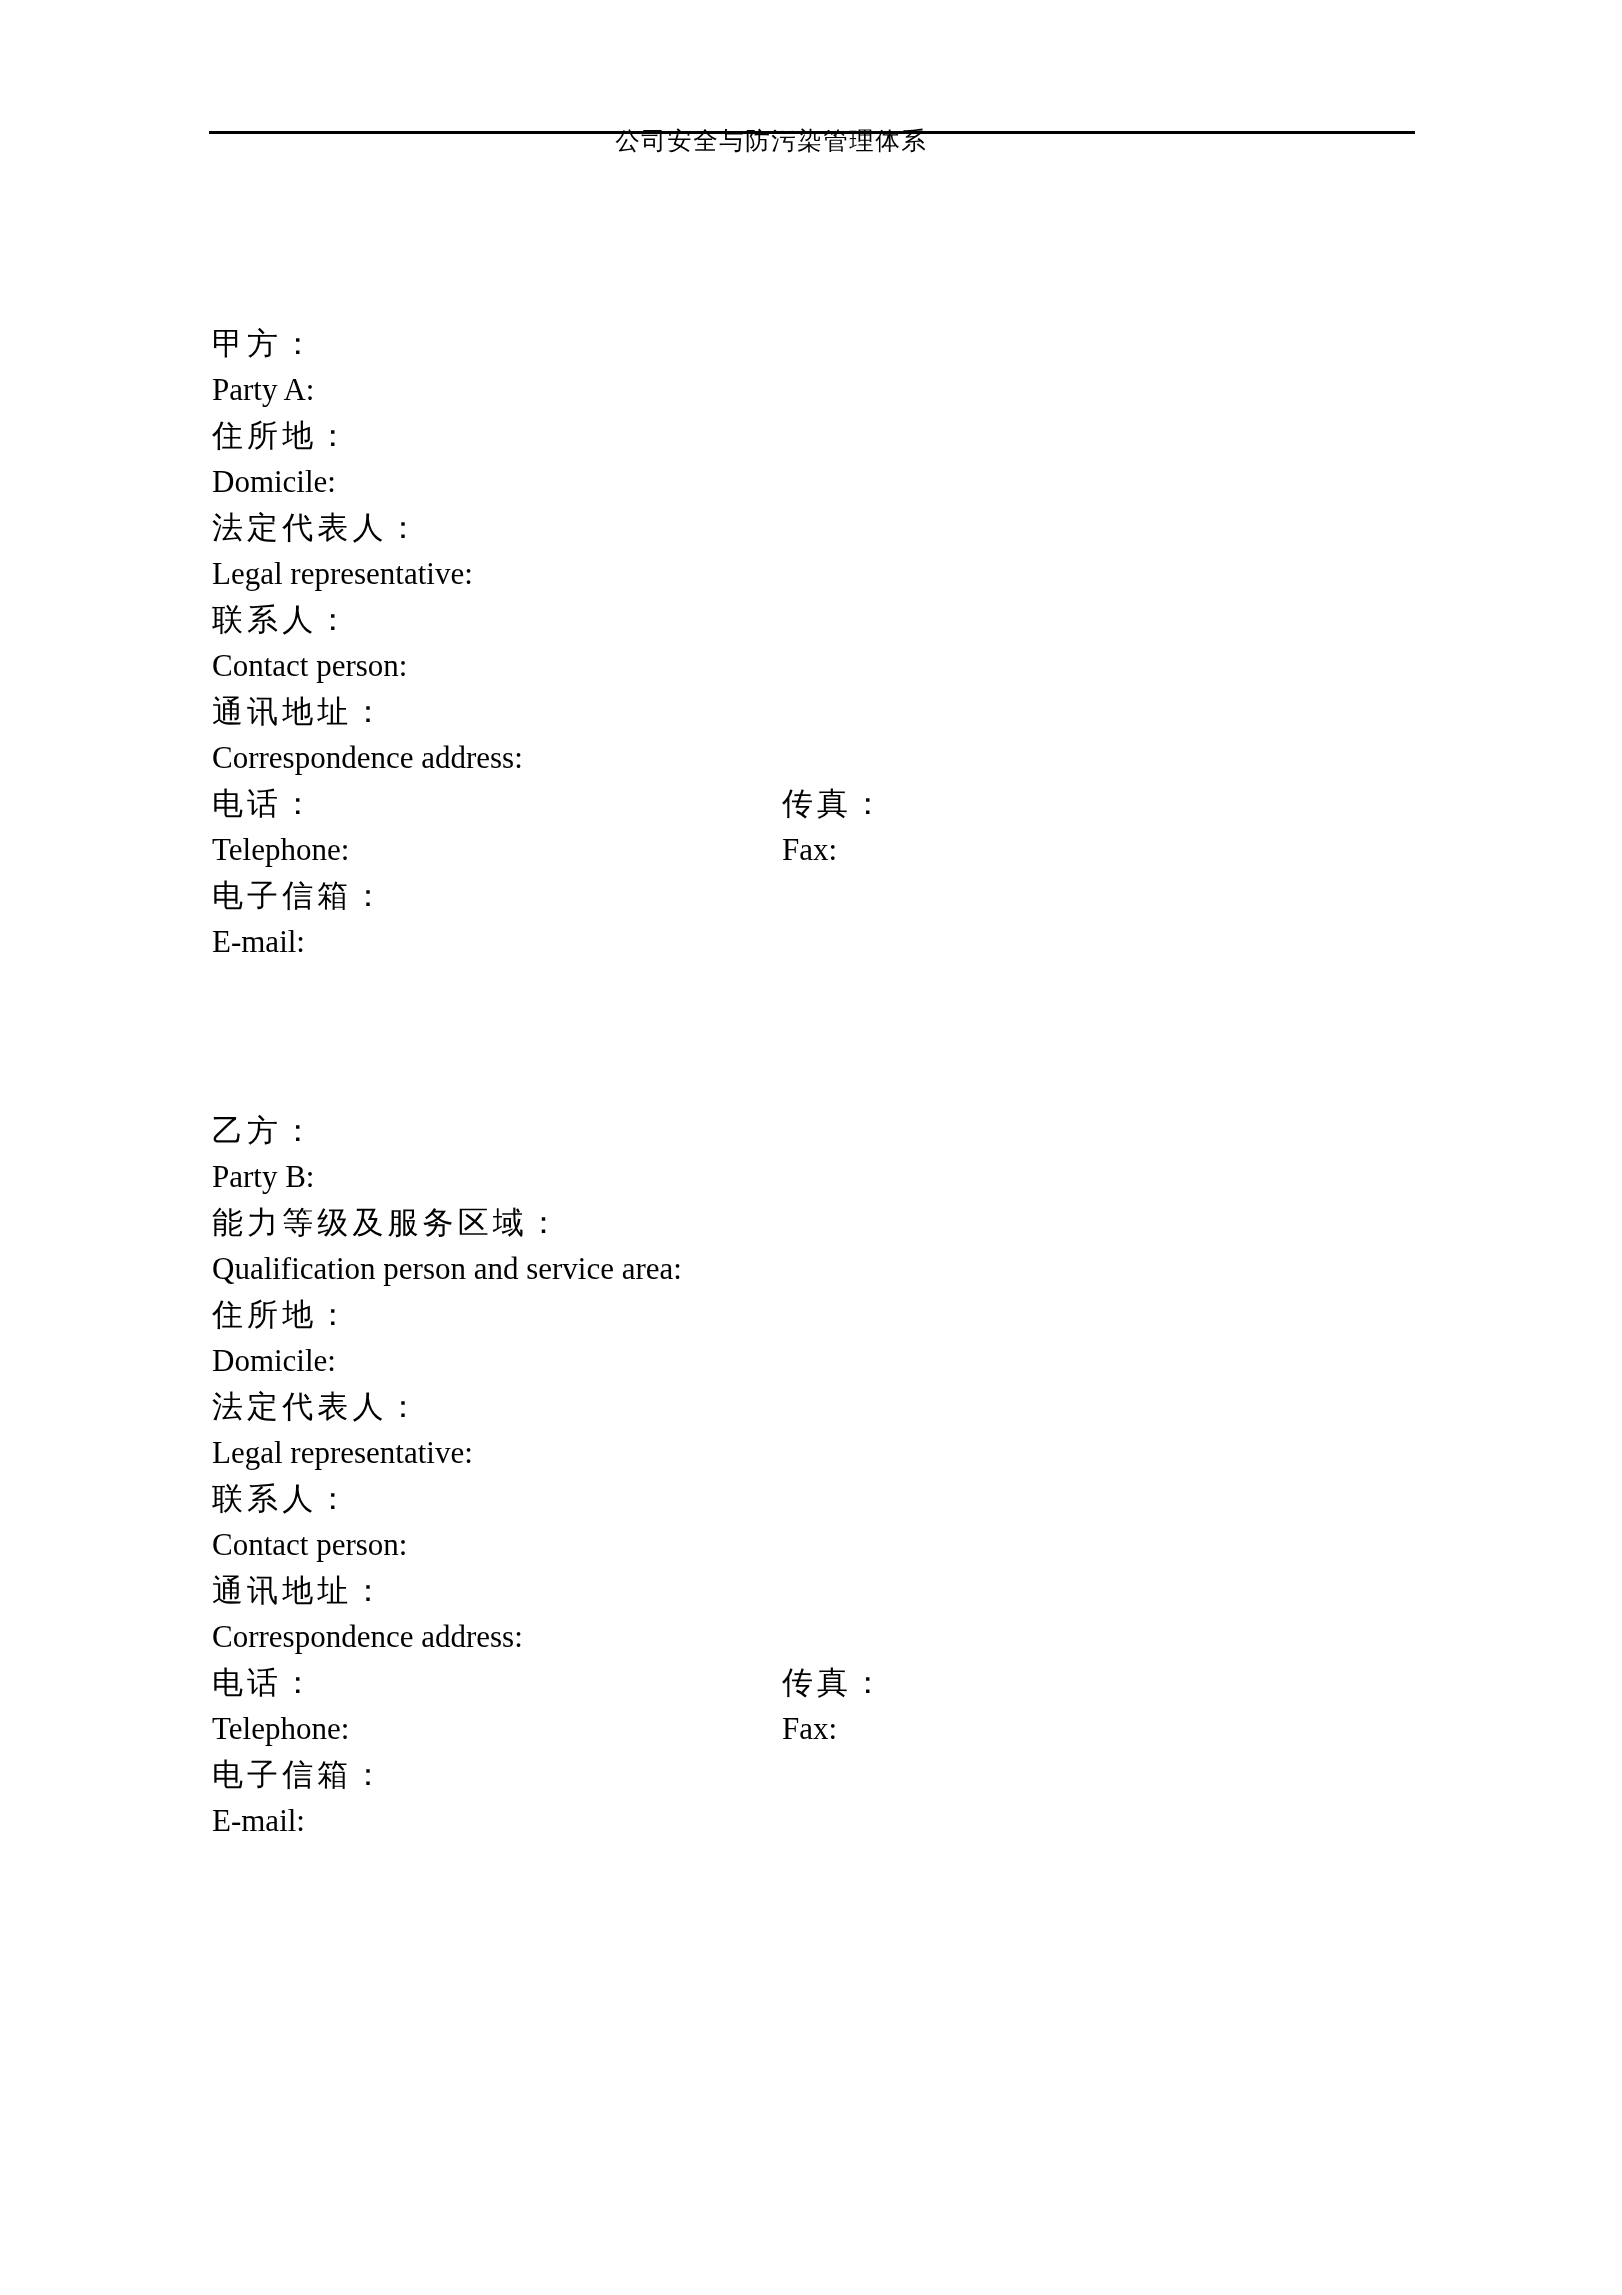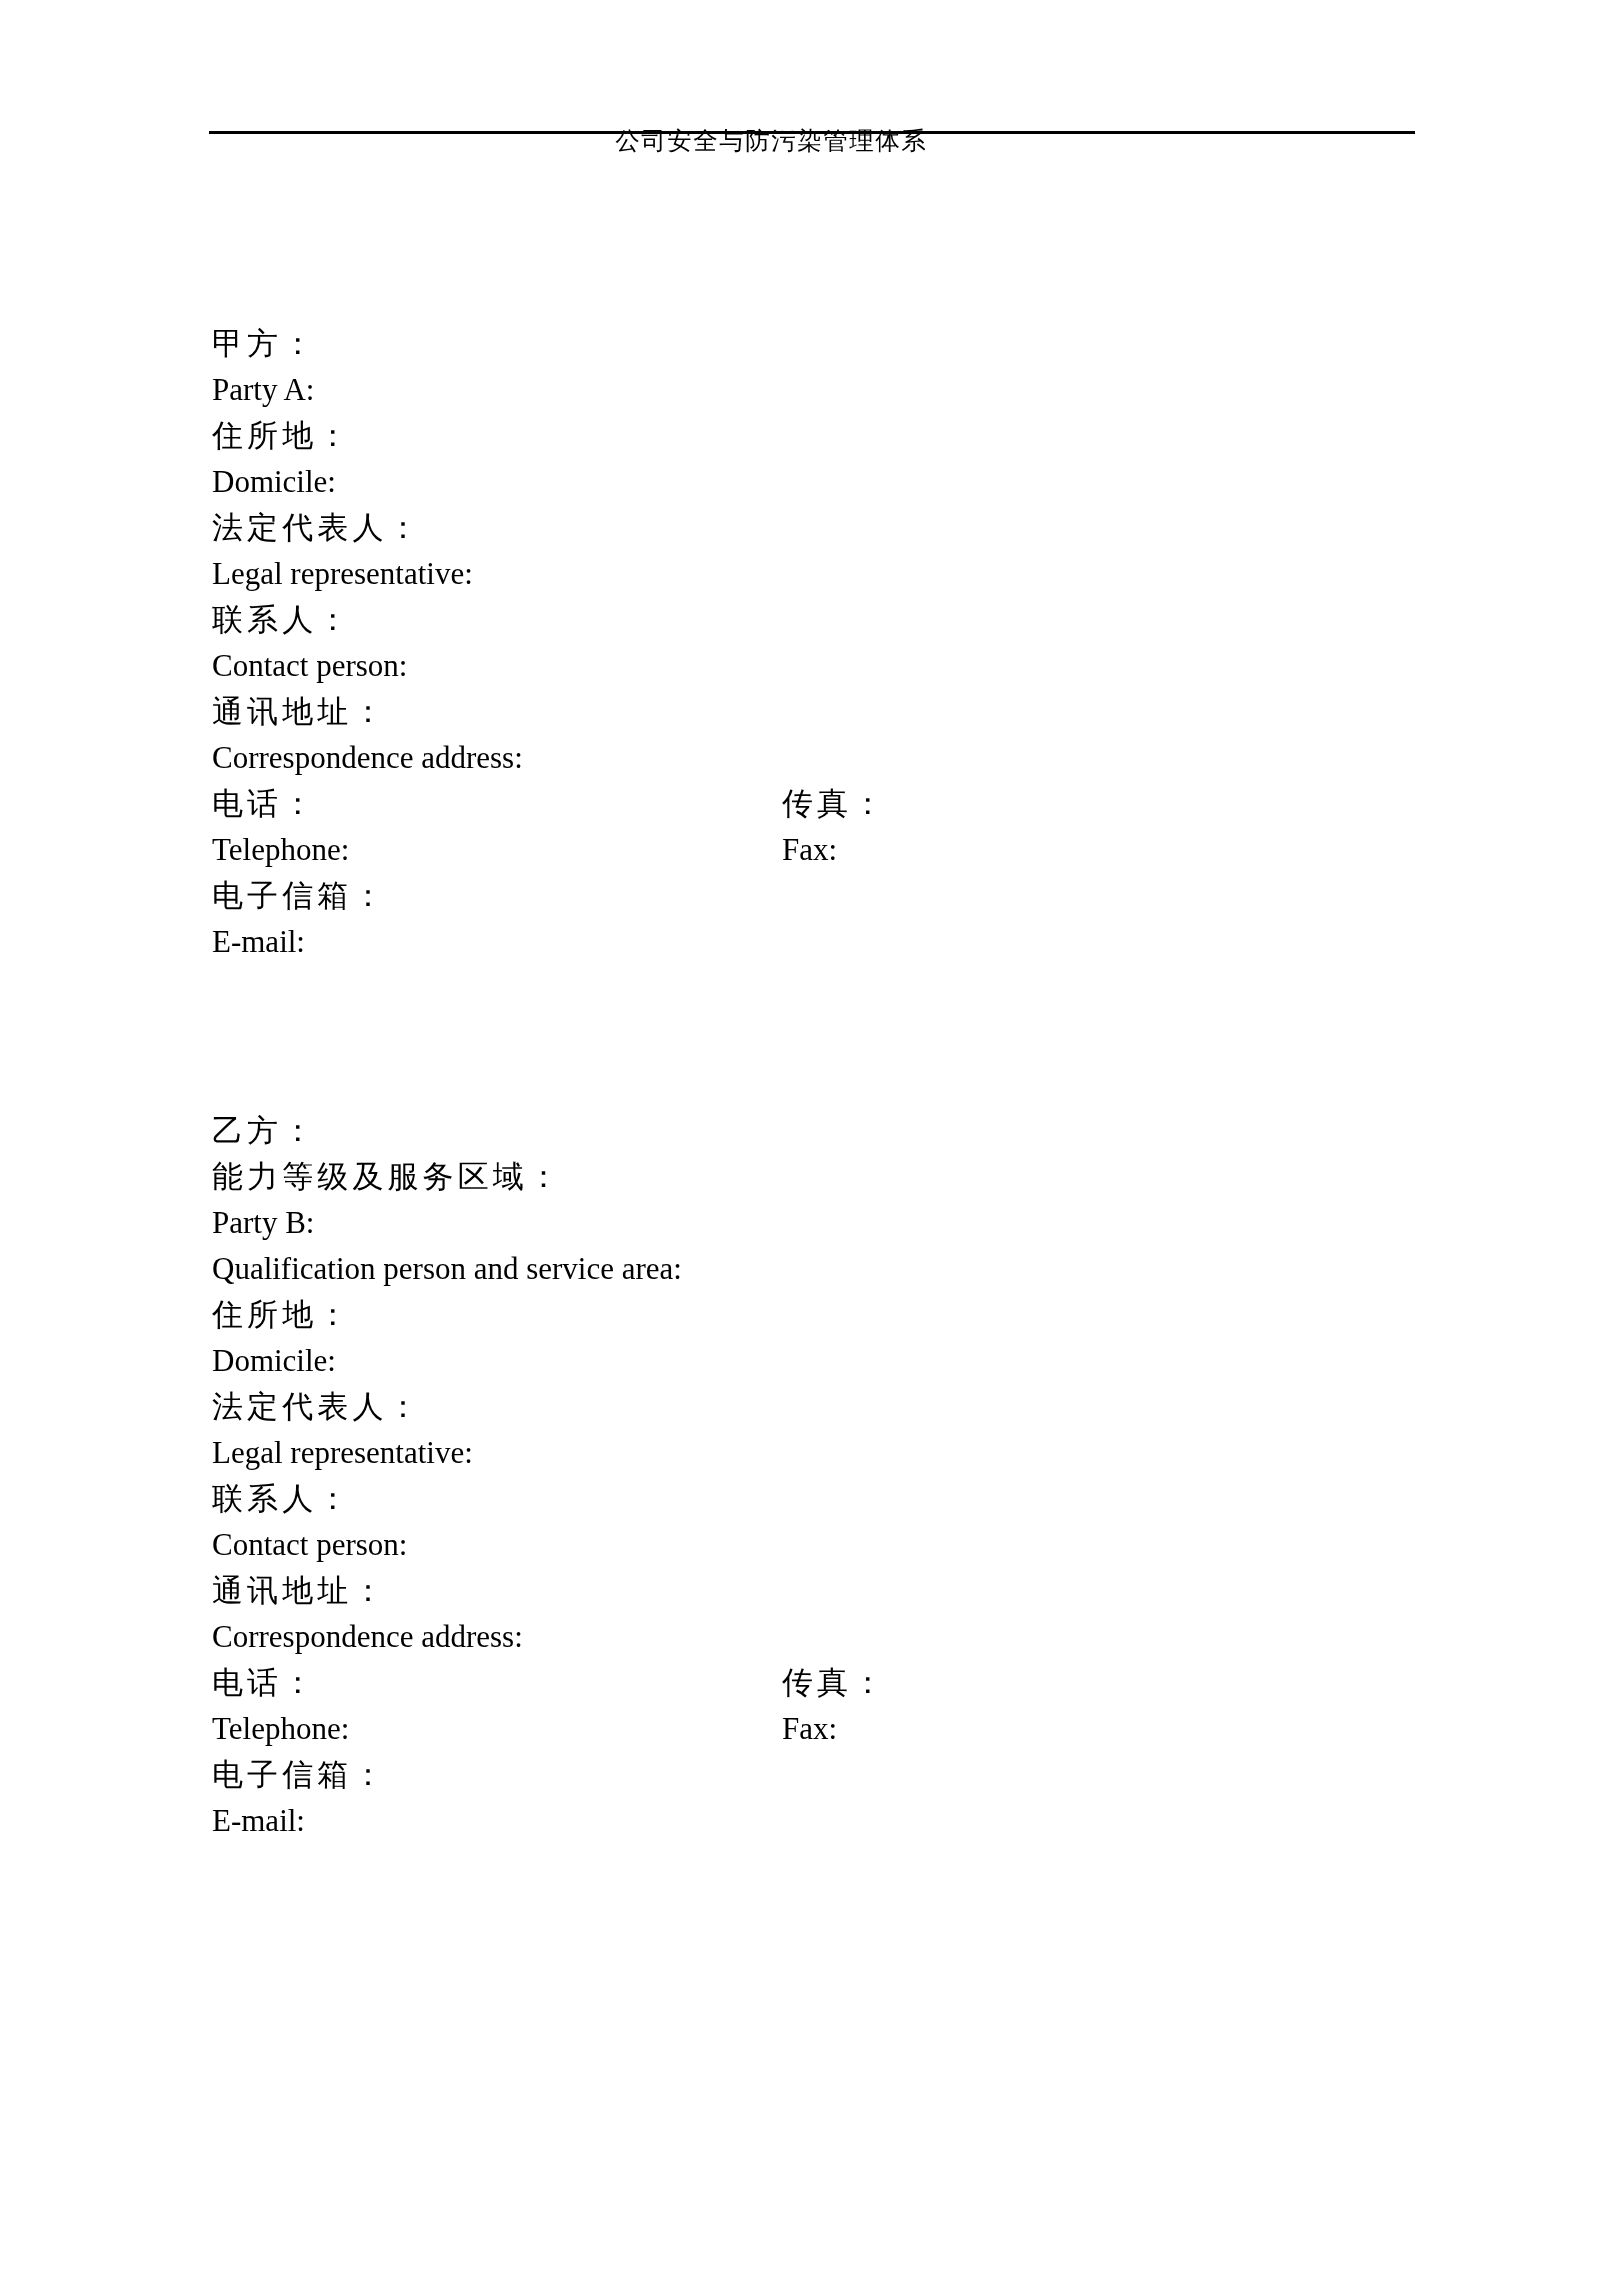--- a/index.html
+++ b/index.html
@@ -93,22 +93,22 @@
       <div class="line en cols">
         <span class="c1">Telephone:</span>
         <span class="c2">Fax:</span>
       </div>
       <div class="line zh"><span>电子信箱：</span></div>
       <div class="line en"><span>E-mail:</span></div>
     </div>
 
     <div class="block-b">
       <div class="line zh"><span>乙方：</span></div>
+      <div class="line en"><span>Party B:</span></div>
       <div class="line zh"><span>能力等级及服务区域：</span></div>
-      <div class="line en"><span>Party B:</span></div>
       <div class="line en"><span>Qualification person and service area:</span></div>
       <div class="line zh"><span>住所地：</span></div>
       <div class="line en"><span>Domicile:</span></div>
       <div class="line zh"><span>法定代表人：</span></div>
       <div class="line en"><span>Legal representative:</span></div>
       <div class="line zh"><span>联系人：</span></div>
       <div class="line en"><span>Contact person:</span></div>
       <div class="line zh"><span>通讯地址：</span></div>
       <div class="line en"><span>Correspondence address:</span></div>
       <div class="line zh cols">

